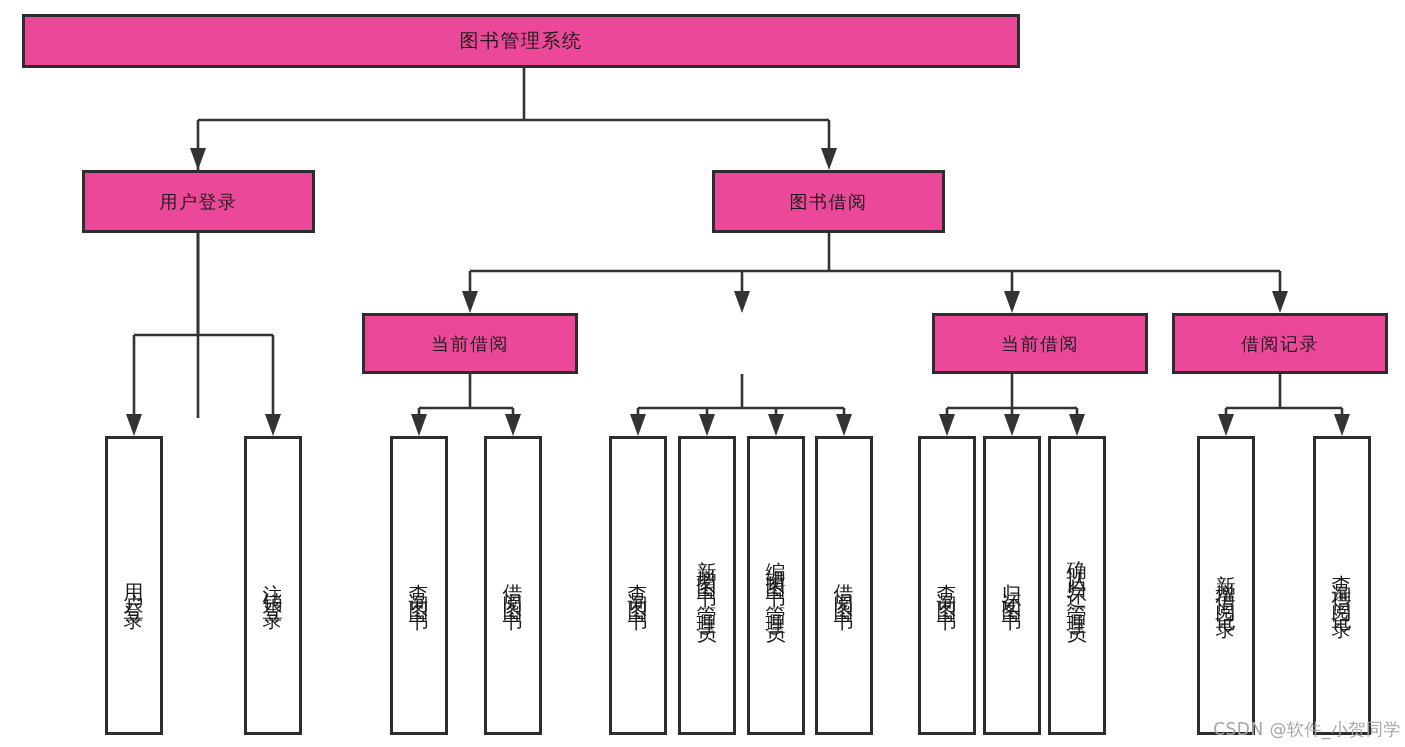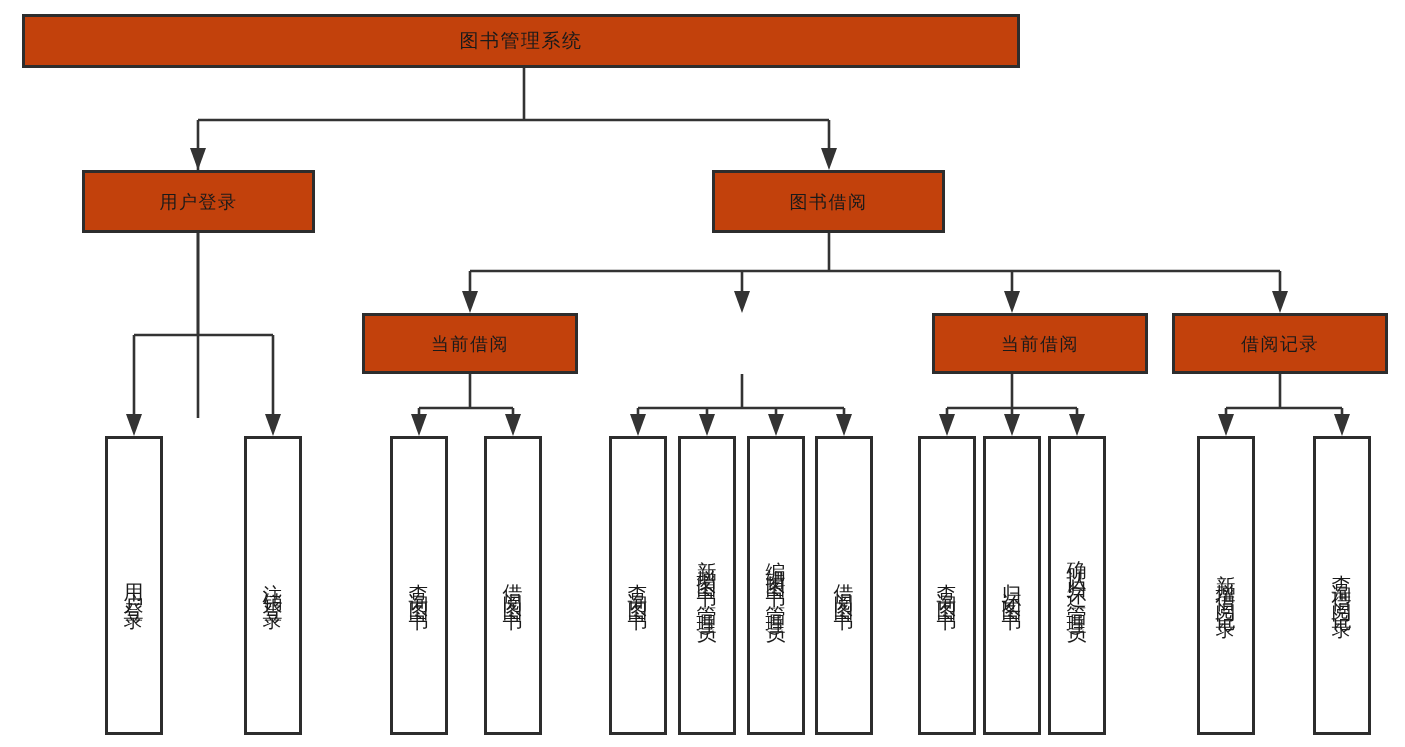--- a/index.html
+++ b/index.html
@@ -12,21 +12,21 @@
     overflow: hidden;
   }
   svg.connectors {
     position: absolute;
     left: 0; top: 0;
     width: 1405px; height: 747px;
   }
   .hbox {
     position: absolute;
     box-sizing: border-box;
-    background: #c2410c;
+    background: #ec4899;
     border: 3px solid #2d2d2d;
     display: flex;
     align-items: center;
     justify-content: center;
   }
   .hbox span {
     font-size: 18px;
     letter-spacing: 1.5px;
     color: #1a1a1a;
     white-space: nowrap;
@@ -169,14 +169,15 @@
     <span>确认归还（管理员）</span>
   </div>
 
   <div class="vbox" style="left:1197px;">
     <span>新增借阅记录</span>
   </div>
   <div class="vbox" style="left:1313px;">
     <span>查询借阅记录</span>
   </div>
 
+  <div class="watermark">CSDN @软件_小贺同学</div>
 
 </div>
 
 </body></html>

